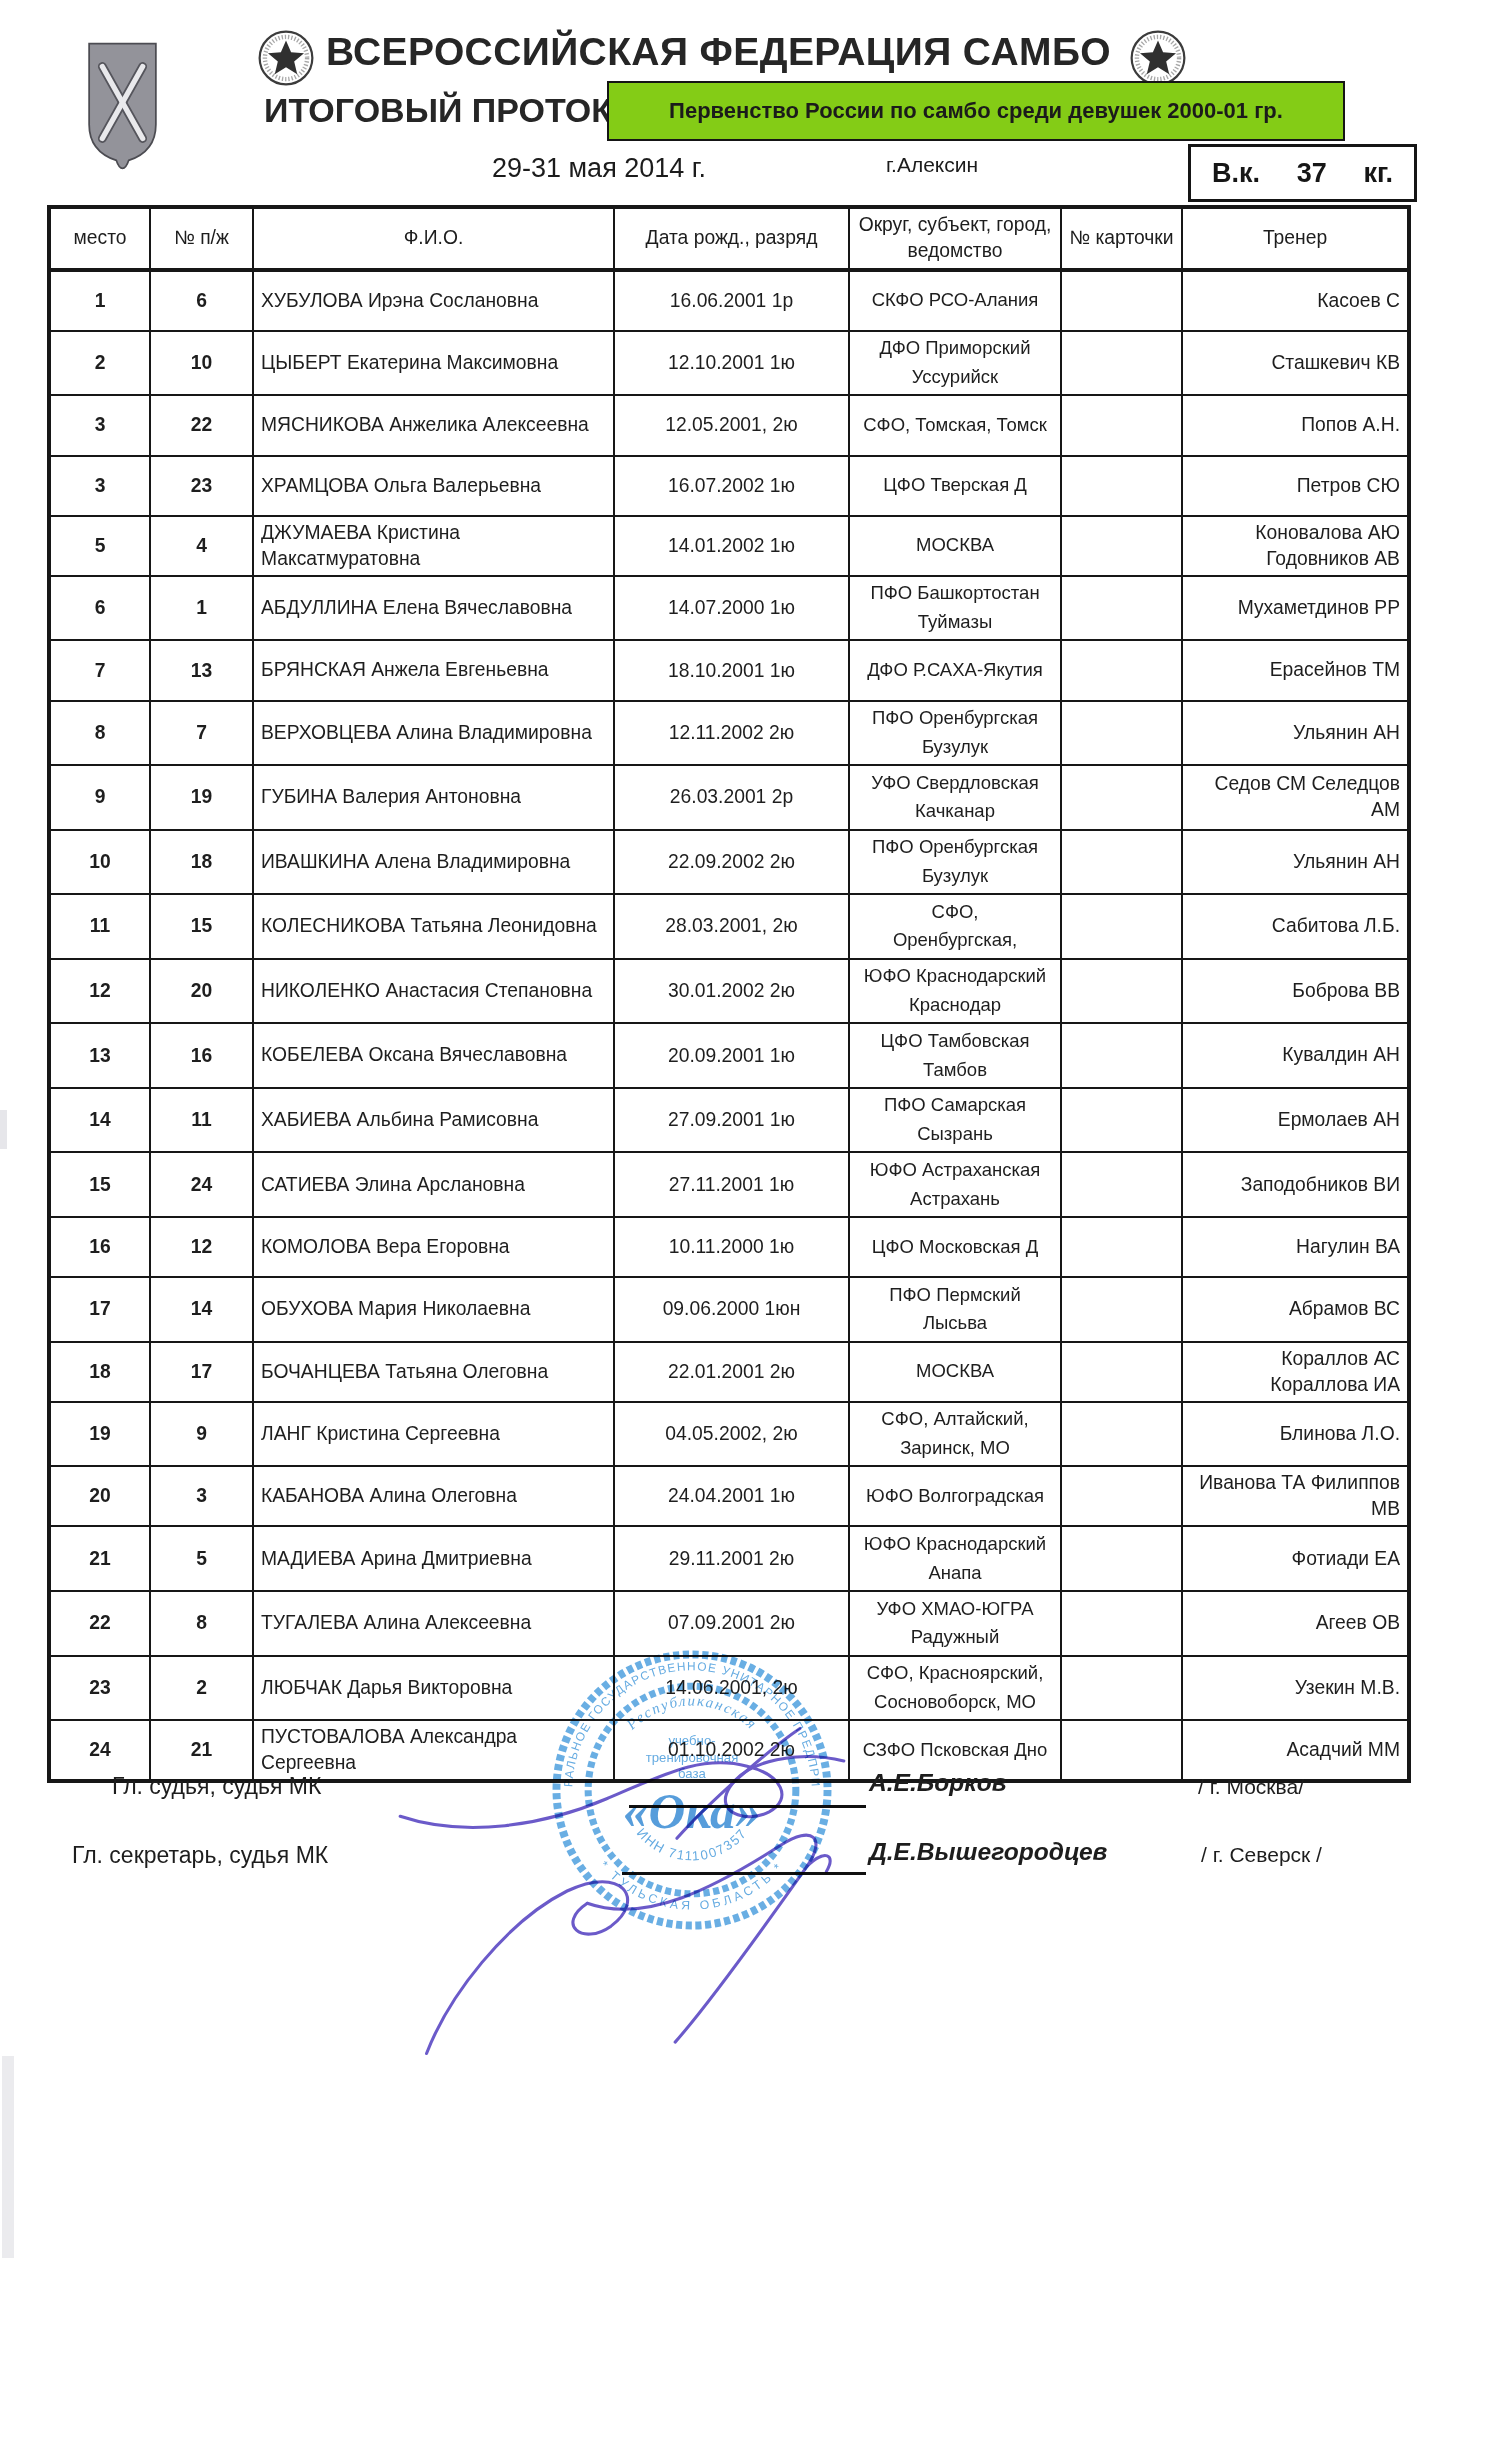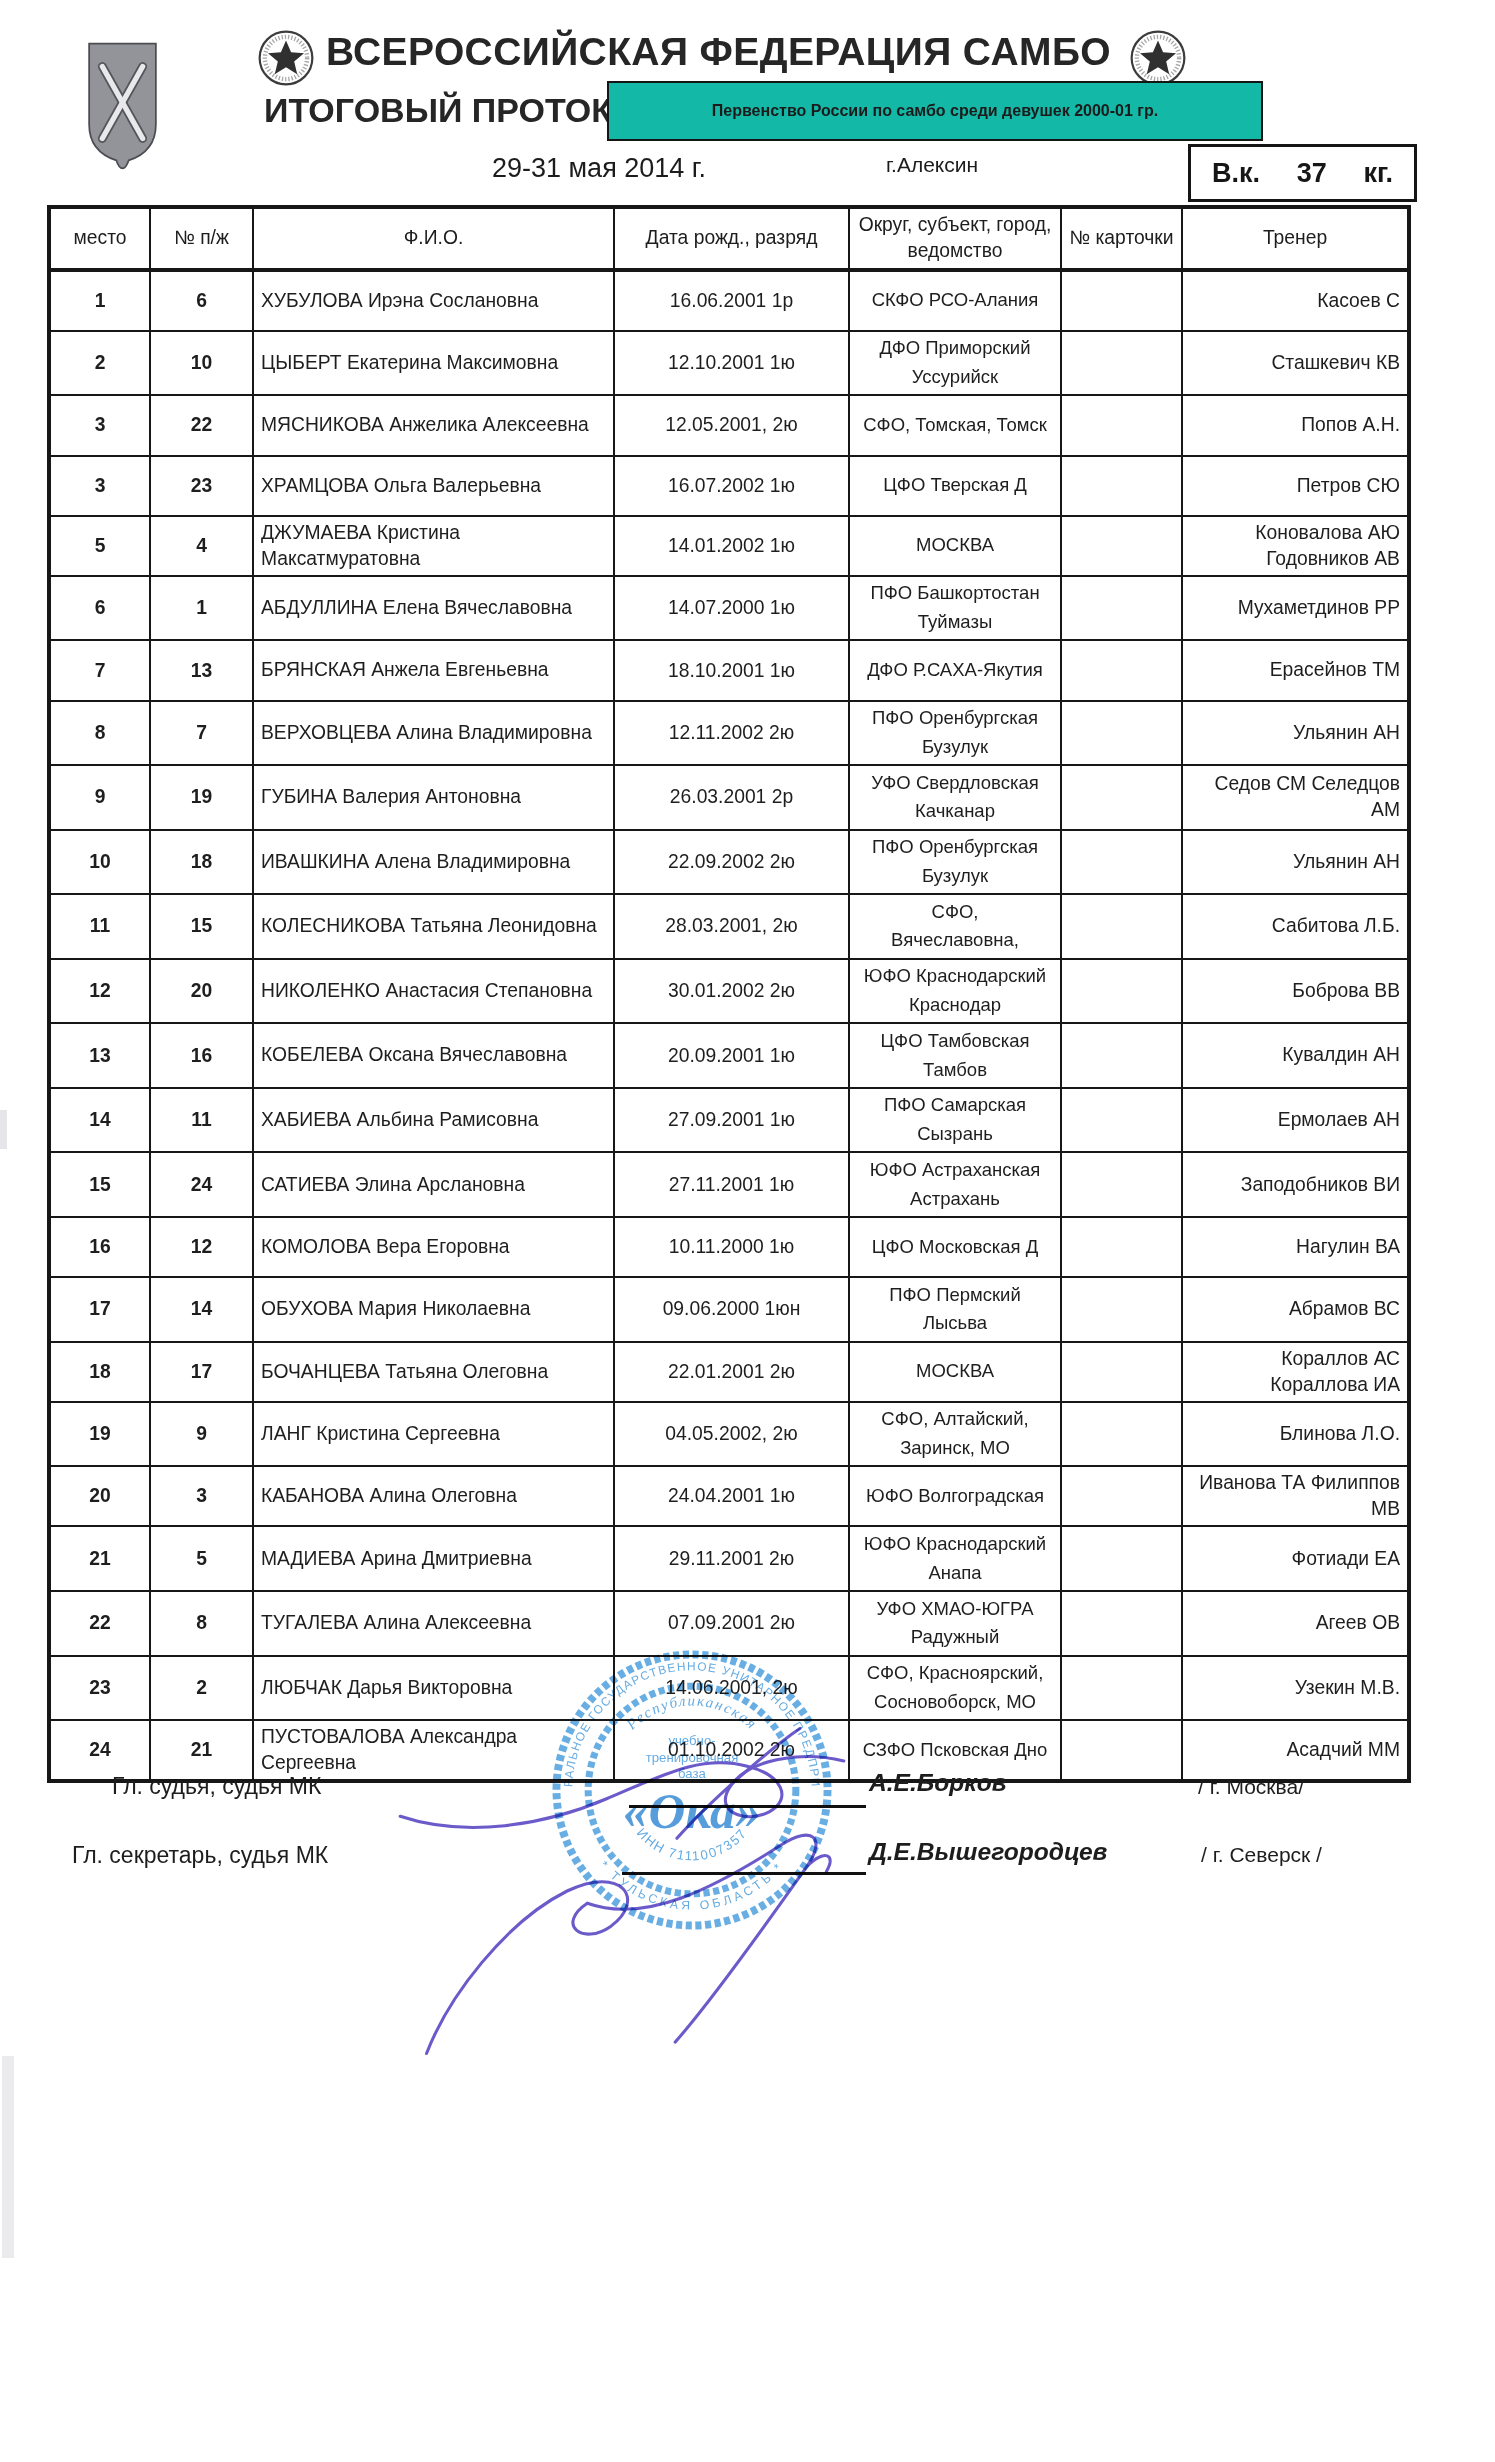--- a/index.html
+++ b/index.html
@@ -6,23 +6,23 @@
   .page{position:relative;width:1495px;height:2462px;background:#ffffff;overflow:hidden;
         font-family:"Liberation Sans",sans-serif;color:#1d1d1d;}
 
   
   .coat{position:absolute;left:83px;top:40px;}
   .emblem-l{position:absolute;left:257px;top:29px;}
   .emblem-r{position:absolute;left:1129px;top:29px;}
   .fed-title{position:absolute;left:312px;top:30px;width:813px;text-align:center;
              font-size:39px;font-weight:700;letter-spacing:0.4px;color:#262626;}
   .protocol-title{position:absolute;left:264px;top:91px;font-size:34px;font-weight:700;color:#262626;}
-  .event-box{position:absolute;left:607px;top:81px;width:656px;height:60px;background:#14b8a6;
+  .event-box{position:absolute;left:607px;top:81px;width:738px;height:60px;background:#84cc16;
              border:2.6px solid #151515;box-sizing:border-box;display:flex;align-items:center;
-             justify-content:center;font-size:16px;font-weight:600;color:#1b1b1b;}
+             justify-content:center;font-size:22px;font-weight:600;color:#1b1b1b;}
   .date-line{position:absolute;left:492px;top:153px;font-size:27px;color:#1c1c1c;}
   .city-line{position:absolute;left:886px;top:153px;font-size:21px;color:#1c1c1c;}
   .weight-box{position:absolute;left:1188px;top:144px;width:229px;height:58px;border:3.5px solid #151515;
               box-sizing:border-box;display:flex;align-items:center;justify-content:space-between;
               padding:4px 21px;font-size:27px;font-weight:700;color:#161616;}
 
   
   table.results{position:absolute;left:47px;top:205px;width:1360px;border-collapse:collapse;
                 table-layout:fixed;border:4.4px solid #171717;}
   table.results th{border:2.6px solid #171717;border-bottom:4.4px solid #171717;font-size:19.3px;
@@ -214,21 +214,21 @@
           <td></td>
           <td>Ульянин АН</td>
         </tr>
 
         <tr>
           <td>11</td>
           <td>15</td>
           <td>КОЛЕСНИКОВА Татьяна Леонидовна</td>
           <td>28.03.2001, 2ю</td>
           <td>СФО,
-Вячеславовна,</td>
+Оренбургская,</td>
           <td></td>
           <td>Сабитова Л.Б.</td>
         </tr>
 
         <tr>
           <td>12</td>
           <td>20</td>
           <td>НИКОЛЕНКО Анастасия Степановна</td>
           <td>30.01.2002 2ю</td>
           <td>ЮФО Краснодарский Краснодар</td>

